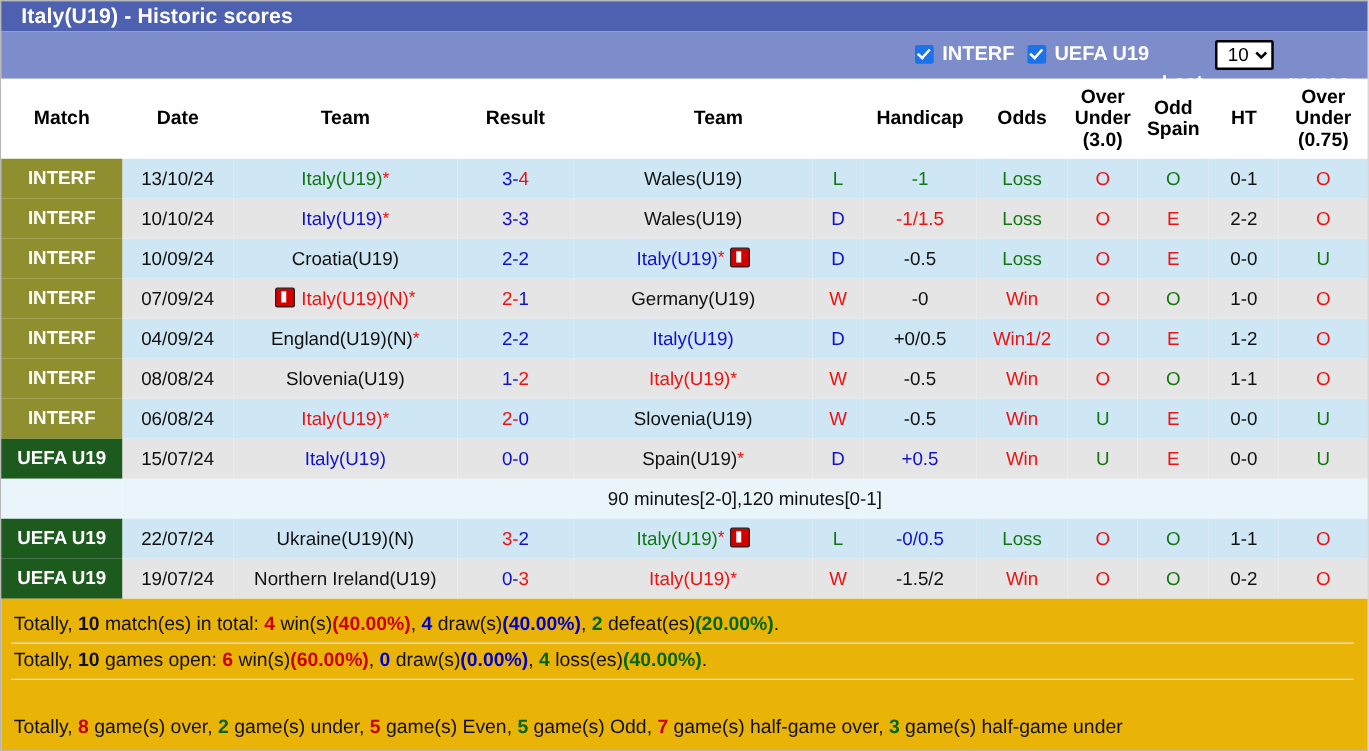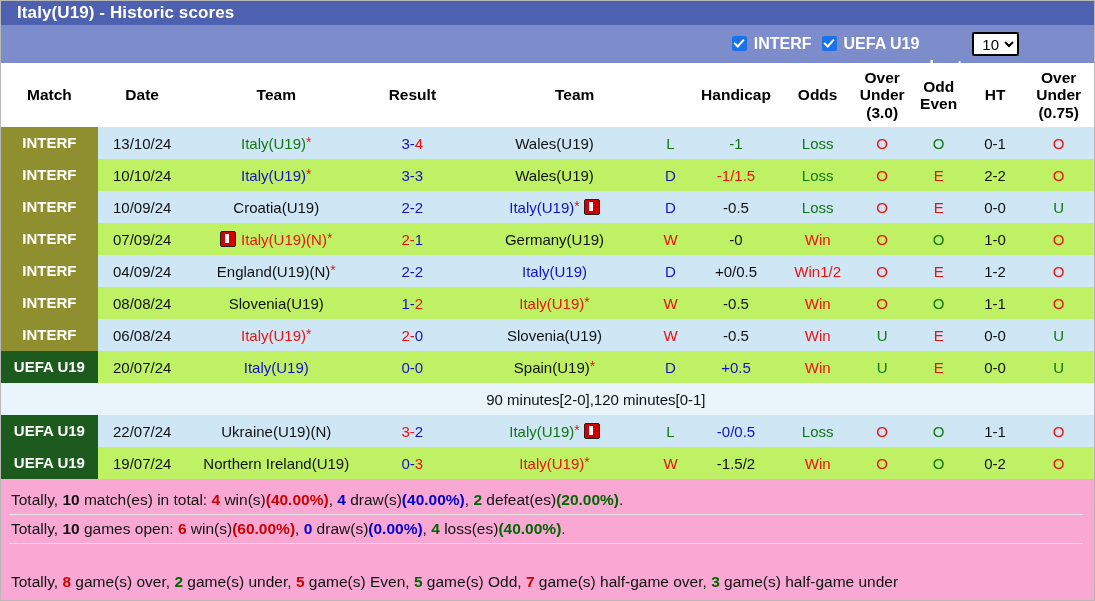--- a/index.html
+++ b/index.html
@@ -108,21 +108,21 @@
   .tbl td{
     padding:0;
     height:32px;
     vertical-align:middle;
     text-align:center;
     border:0;
     white-space:nowrap;
   }
 
   .row-a td{background:#cfe6f5;}
-  .row-b td{background:#bef264;}
+  .row-b td{background:#e5e5e5;}
   .note-row td{background:#e9f4fb;text-align:center;font-size:15px;color:#111;height:32px;}
 
   .badge{
     display:block;
     width:100%;
     height:32px;
     line-height:32px;
     color:#fff;
     font-weight:bold;
     font-size:15px;
@@ -158,21 +158,21 @@
     width:4px;height:9px;
     background:#ffffff;
   }
   .card.pre{margin-left:0;margin-right:5px;}
 
   .teamcell{display:inline-block;}
 
   
   .summary{
     padding:7px 11px 4px 8px;
-    background:#f9a8d4;
+    background:#eab308;
     flex:1;
   }
   .sline{
     font-size:15.5px;
     color:#111;
     padding:5px 0 5px 2px;
     white-space:nowrap;
     border-bottom:1px solid #e3e3e3;
   }
   .sline:last-child{border-bottom:0;margin-top:24px;}
@@ -229,21 +229,21 @@
         <th colspan="2">Team</th>
         <th>Handicap</th>
         <th>Odds</th>
         <th>
           <span>Over</span><br>
           <span>Under</span><br>
           <span>(3.0)</span>
         </th>
         <th>
           <span>Odd</span><br>
-          <span>Even</span>
+          <span>Spain</span>
         </th>
         <th>HT</th>
         <th>
           <span>Over</span><br>
           <span>Under</span><br>
           <span>(0.75)</span>
         </th>
       </tr>
     </thead>
     <tbody>
@@ -356,21 +356,21 @@
           <td><span class="c-red">Win</span></td>
           <td><span class="c-green">U</span></td>
           <td><span class="c-red">E</span></td>
           <td class="c-black">0-0</td>
           <td><span class="c-green">U</span></td>
         </tr>
         <tr class="row-b">
           <td class="badge-cell">
             <span class="badge uefa">UEFA U19</span>
           </td>
-          <td class="c-black">20/07/24</td>
+          <td class="c-black">15/07/24</td>
           <td><span class="teamcell"><span class="c-blue">Italy(U19)</span></span></td>
           <td><span class="c-blue">0</span><span class="c-blue">-</span><span class="c-blue">0</span></td>
           <td><span class="teamcell"><span class="c-black">Spain(U19)</span><span class="star">*</span></span></td>
           <td><span class="c-blue">D</span></td>
           <td><span class="c-blue">+0.5</span></td>
           <td><span class="c-red">Win</span></td>
           <td><span class="c-green">U</span></td>
           <td><span class="c-red">E</span></td>
           <td class="c-black">0-0</td>
           <td><span class="c-green">U</span></td>

